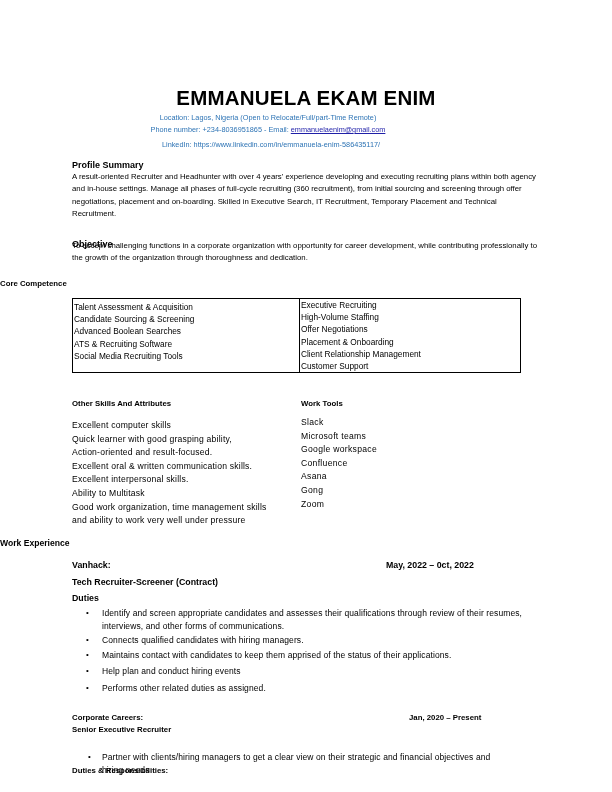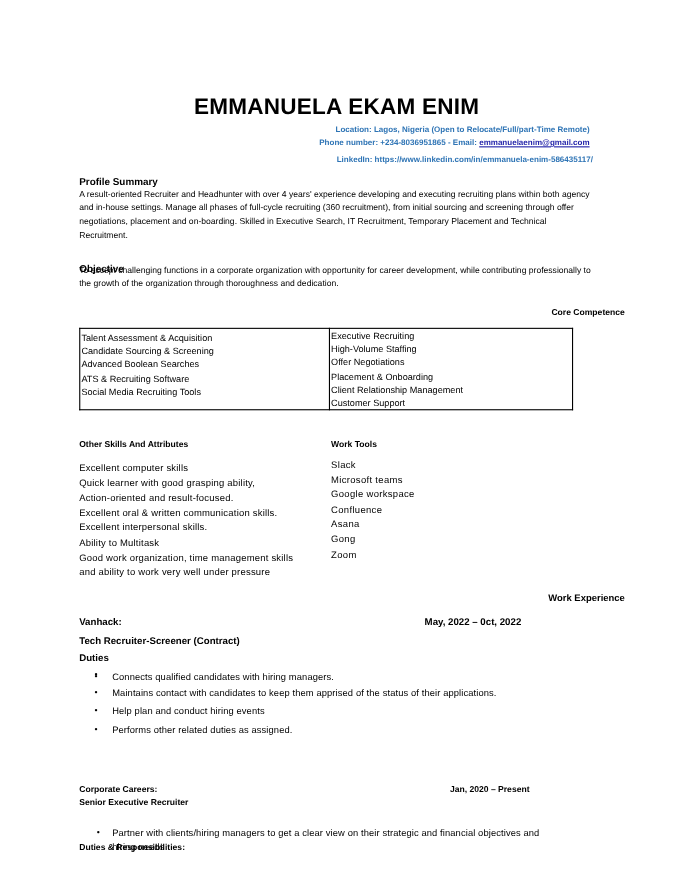--- a/index.html
+++ b/index.html
@@ -1,25 +1,25 @@
 <!DOCTYPE html>
 <html><head>
 <meta charset="utf-8">
 <style>
   html, body { margin:0; padding:0; background:#ffffff; }
   body { width:612px; height:792px; position:relative; overflow:hidden;
          font-family:"Liberation Sans", sans-serif; color:#000; }
   .abs { position:absolute; white-space:nowrap; }
   .name { left:0; width:612px; top:86px; text-align:center; font-weight:bold;
           font-size:20.5px; letter-spacing:0.2px; }
-  .contact { left:0; width:536px; text-align:right; font-size:7.3px; color:#2e74b5; font-weight:bold; }
+  .contact { left:0; width:536px; text-align:center; font-size:7.3px; color:#2e74b5; font-weight:normal; }
   .contact a { color:#1f1fa8; text-decoration:underline; }
   .h { font-weight:bold; font-size:9px; }
   .para { left:72px; width:470px; font-size:7.8px; line-height:12.3px; white-space:normal; }
-  .center-h { left:0; width:552px; text-align:right; font-weight:bold; font-size:7.8px;padding-left:16px; }
+  .center-h { left:0; width:552px; text-align:left; font-weight:bold; font-size:7.8px; }
   table.comp { position:absolute; left:72px; top:298px; width:449px; height:73px;
                border-collapse:collapse; border:1px solid #000; }
   table.comp td { border:1px solid #000; vertical-align:top; padding:0 1px; font-size:8.3px; line-height:12.2px; }
   table.comp td.c1 { width:224px; padding-top:2px; }
   .list { font-size:8.6px; line-height:13.6px; letter-spacing:0.2px; }
   .tools { font-size:8.6px; line-height:13.6px; letter-spacing:0.3px; }
   .sub-h { font-weight:bold; font-size:7.8px; }
   .bold9 { font-weight:bold; font-size:8.8px; }
   ul.duties { position:absolute; left:72px; width:480px; margin:0; padding:0; list-style:none; font-size:8.5px; letter-spacing:0.1px; }
   ul.duties li { position:relative; padding-left:30px; line-height:12.5px; }
@@ -88,21 +88,21 @@
 </div>
 
 <div class="abs center-h" style="top:538px; font-size:8.6px;">Work Experience</div>
 
 <div class="abs bold9" style="left:72px; top:560px;">Vanhack:</div>
 <div class="abs bold9" style="left:386px; top:560px;">May, 2022 – 0ct, 2022</div>
 <div class="abs bold9" style="left:72px; top:577px;">Tech Recruiter-Screener (Contract)</div>
 <div class="abs bold9" style="left:72px; top:593px;">Duties</div>
 
 <ul class="duties" style="top:607px;">
-  <li><span class="b">•</span></li>
+  <li><span class="b">•</span><span>Identify and screen appropriate candidates and assesses their qualifications through review of their resumes, interviews, and other forms of communications.</span></li>
   <li style="margin-top:2px;"><span class="b">•</span><span>Connects qualified candidates with hiring managers.</span></li>
   <li style="margin-top:2px;"><span class="b">•</span><span>Maintains contact with candidates to keep them apprised of the status of their applications.</span></li>
   <li style="margin-top:4px;"><span class="b">•</span><span>Help plan and conduct hiring events</span></li>
   <li style="margin-top:4px;"><span class="b">•</span><span>Performs other related duties as assigned.</span></li>
 </ul>
 
 <div class="abs sub-h" style="left:72px; top:713px;">Corporate Careers:</div>
 <div class="abs sub-h" style="left:409px; top:713px;">Jan, 2020 – Present</div>
 <div class="abs sub-h" style="left:72px; top:725px;">Senior Executive Recruiter</div>
 <div class="abs sub-h" style="left:72px; top:737px;margin-top:29px;">Duties &amp; Responsibilities:</div>

